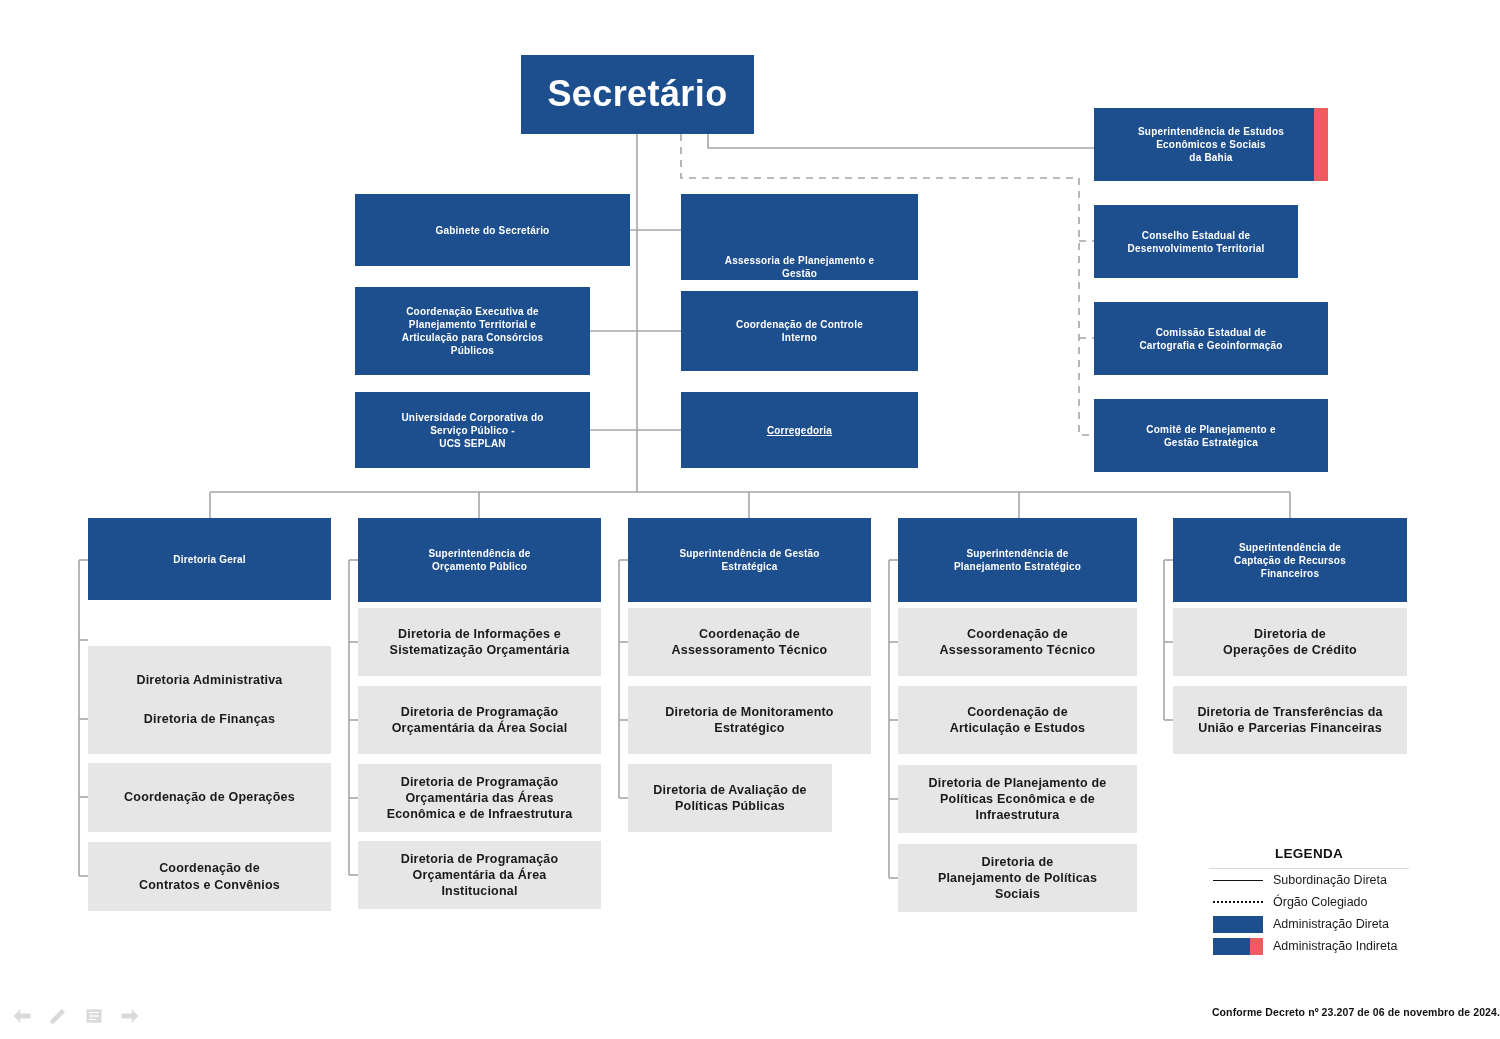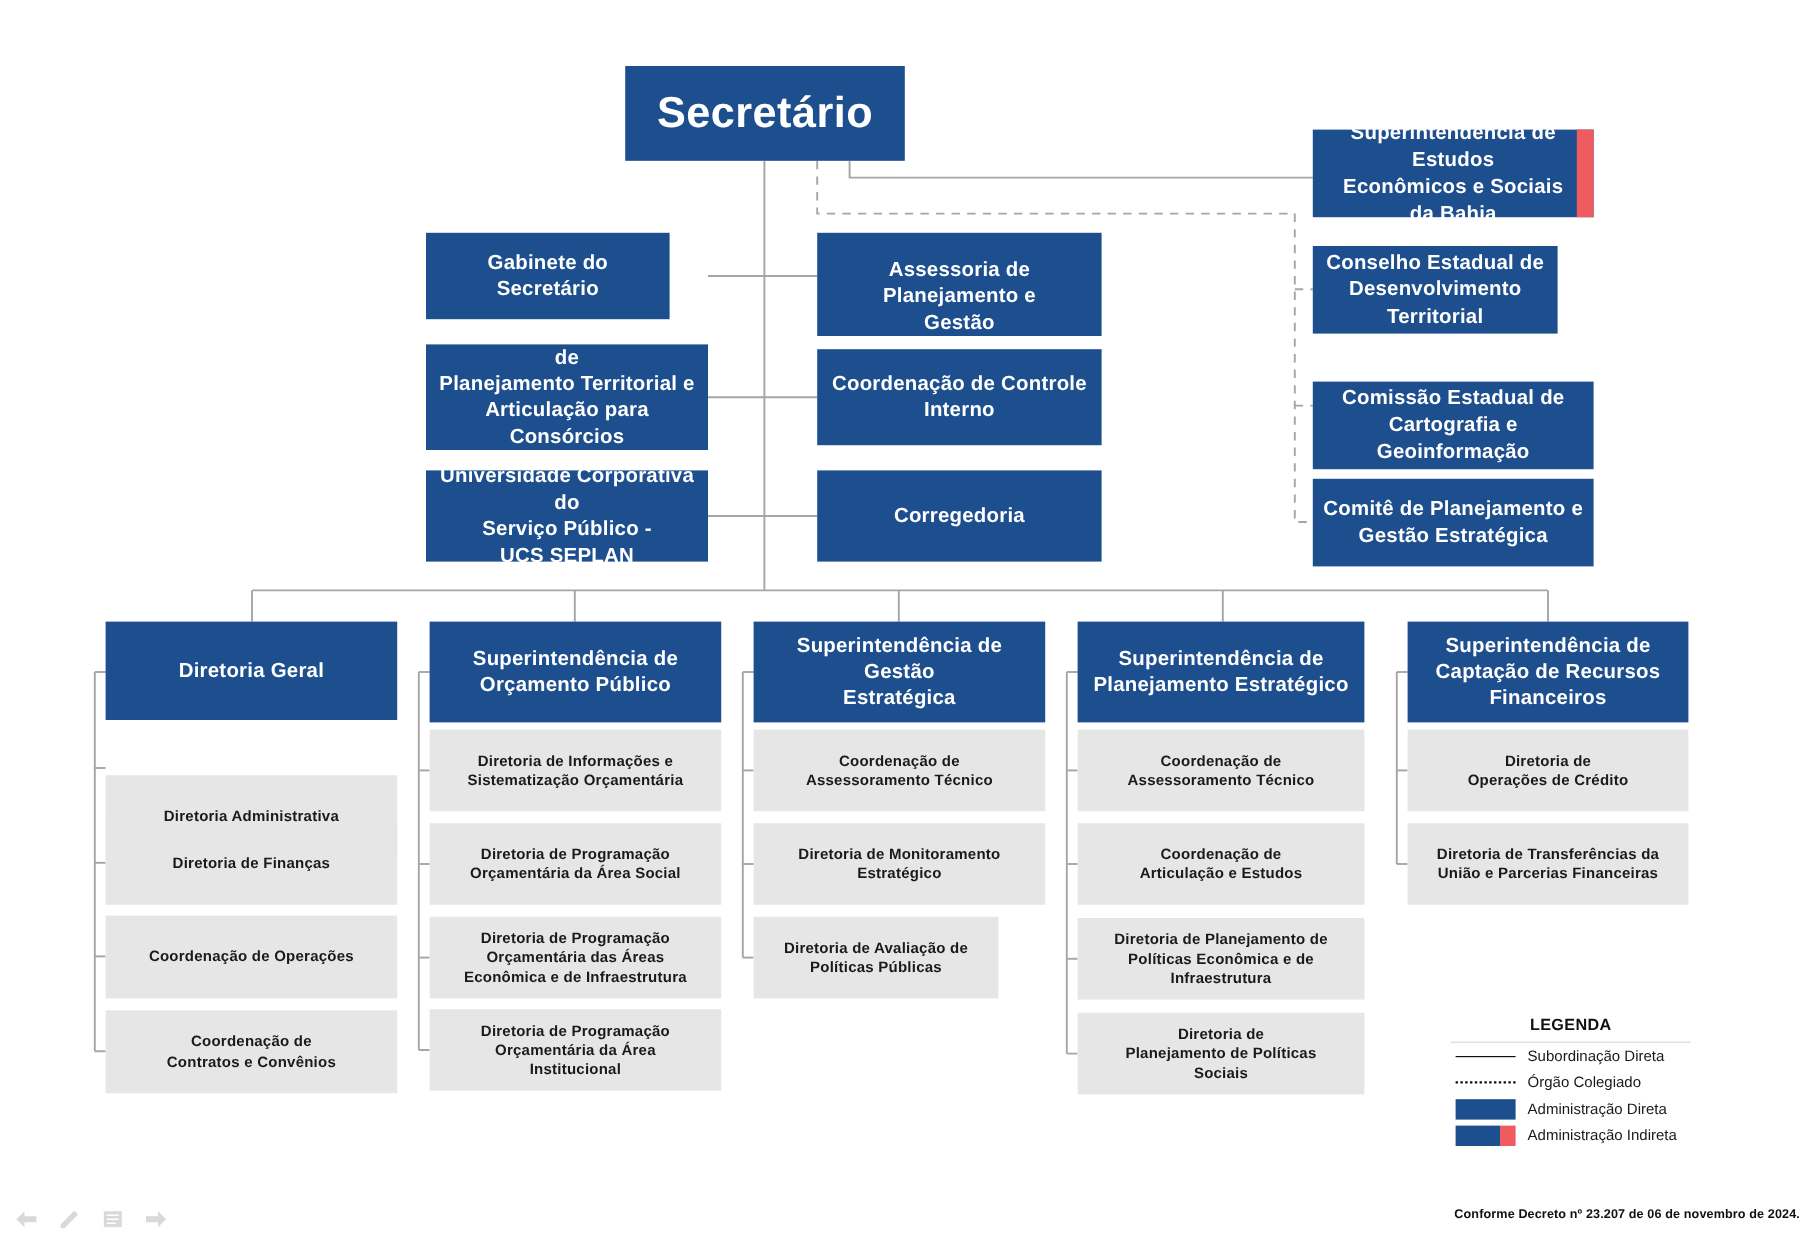--- a/index.html
+++ b/index.html
@@ -22,21 +22,21 @@
     align-items:center;
     justify-content:center;
     text-align:center;
     box-sizing:border-box;
     line-height:1.30;
   }
   .blue{
     background:#1d4e8e;
     color:#ffffff;
     font-weight:bold;
-    font-size:17px;
+    font-size:10px;
     letter-spacing:.2px;
   }
   .grey{
     background:#e6e6e6;
     color:#1a1a1a;
     font-weight:bold;
     font-size:12.5px;
     letter-spacing:.2px;
   }
   .box .txt{padding:0 8px;display:block;white-space:pre-line;}
@@ -152,21 +152,21 @@
       <path d="M1164,560 L1173,560"></path>
         <path d="M1164,642 L1173,642"></path>
       <path d="M1164,720 L1173,720"></path>
     </g>
   </svg>
 
   <div class="box blue" id="root-box">
     <span class="txt">Secretário</span>
   </div>
 
-  <div class="box blue" style="left:355px;top:194px;width:203px;height:72px;">
+  <div class="box blue" style="left:355px;top:194px;width:275px;height:72px;">
     <span class="txt">Gabinete do Secretário</span>
   </div>
   <div class="box blue" style="left:355px;top:287px;width:235px;height:88px;">
     <span class="txt">Coordenação Executiva de
 Planejamento Territorial e
 Articulação para Consórcios
 Públicos</span>
   </div>
   <div class="box blue" style="left:355px;top:392px;width:235px;height:76px;">
     <span class="txt">Universidade Corporativa do
@@ -175,35 +175,35 @@
   </div>
 
   <div class="box blue" style="left:681px;top:194px;width:237px;height:86px;align-items:flex-end;">
     <span class="txt">Assessoria de Planejamento e
 Gestão</span>
   </div>
   <div class="box blue" style="left:681px;top:291px;width:237px;height:80px;">
     <span class="txt">Coordenação de Controle
 Interno</span>
   </div>
-  <div class="box blue" style="left:681px;top:392px;width:237px;height:76px;">
+  <div class="box blue" style="left:681px;top:392px;width:237px;height:76px;text-decoration:underline;">
     <span class="txt">Corregedoria</span>
   </div>
 
   <div class="box blue" style="left:1094px;top:108px;width:234px;height:73px;">
     <span class="txt">Superintendência de Estudos
 Econômicos e Sociais
 da Bahia</span>
     <span class="stripe"></span>
   </div>
   <div class="box blue" style="left:1094px;top:205px;width:204px;height:73px;">
     <span class="txt">Conselho Estadual de
 Desenvolvimento Territorial</span>
   </div>
-  <div class="box blue" style="left:1094px;top:318px;width:234px;height:73px;">
+  <div class="box blue" style="left:1094px;top:302px;width:234px;height:73px;">
     <span class="txt">Comissão Estadual de
 Cartografia e Geoinformação</span>
   </div>
   <div class="box blue" style="left:1094px;top:399px;width:234px;height:73px;">
     <span class="txt">Comitê de Planejamento e
 Gestão Estratégica</span>
   </div>
 
   <div class="box blue" style="left:88px;top:518px;width:243px;height:82px;">
     <span class="txt">Diretoria Geral</span>

